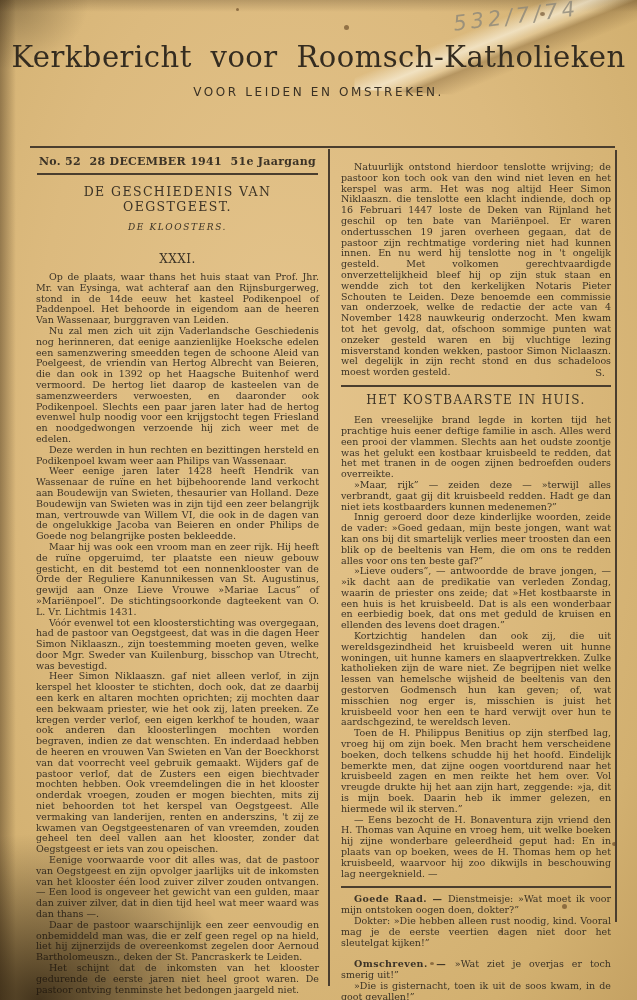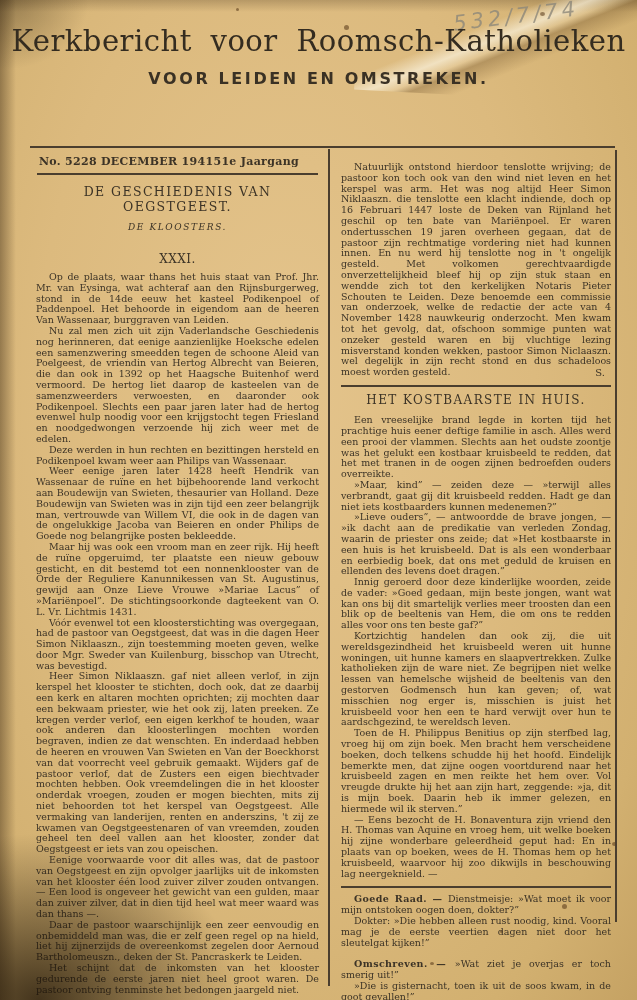--- a/index.html
+++ b/index.html
@@ -21,36 +21,36 @@
     background:linear-gradient(155deg, transparent 40%, rgba(252,246,228,.65) 47%, rgba(252,246,228,.22) 51%, rgba(100,72,36,.32) 54%, transparent 62%); }
   .stain { position:absolute; border-radius:50%; background:rgba(84,52,22,.55); }
 
   .handwritten {
     position:absolute; top:4px; right:58px;
     font-family:"DejaVu Sans", sans-serif; font-style:italic;
     font-size:21px; letter-spacing:4px; color:#8d887a; opacity:.8;
     transform:rotate(-7deg);
   }
 
-  .masthead { position:absolute; top:24px; left:0; right:0; text-align:center; }
+  .masthead { position:absolute; top:40px; left:0; right:0; text-align:center; }
   .masthead-title { font-size:29px; word-spacing:9px; letter-spacing:.5px; color:#342c20; }
-  .masthead-subtitle { margin-top:11px; font-family:"DejaVu Sans", sans-serif; font-weight:bold;
-    font-size:16px; letter-spacing:2.6px; color:#3a3124; }
+  .masthead-subtitle { margin-top:11px; font-family:"DejaVu Sans", sans-serif; font-weight:normal;
+    font-size:12px; letter-spacing:2.6px; color:#3a3124; }
   .masthead-publisher { margin-top:10px; font-family:"DejaVu Sans", sans-serif;
     font-size:11.5px; letter-spacing:2.2px; font-variant:small-caps; color:#3a3124; }
 
   .rule-full { position:absolute; top:146px; left:30px; right:22px; border-top:2px solid #4a3e2e; }
   .rule-rightedge { position:absolute; top:150px; right:20px; width:2px; height:772px; background:#4a3e2e; }
 
   .columns { position:absolute; top:149px; left:36px; right:26px; bottom:14px; display:flex; }
   .col-left { width:283px; padding-right:9px; }
   .col-divider { width:2px; background:#4a3e2e; }
   .col-right { flex:1; padding-left:11px; padding-top:13px; }
 
-  .issue-row { display:flex; justify-content:flex-start; align-items:baseline;
+  .issue-row { display:flex; justify-content:space-between; align-items:baseline;
     font-weight:bold; font-size:11px; padding:6px 3px 5px 3px; letter-spacing:.3px; }
   .issue-rule { border-top:2px solid #4a3e2e; margin:0 1px 4px 1px; }
 
   .art-title { text-align:center; font-size:12.5px; font-weight:normal; letter-spacing:1.4px; margin:9px 0 0 0; }
   .art-subtitle { text-align:center; font-size:9px; letter-spacing:1.6px; margin:8px 0 0 0;font-style:italic; }
   .art-chapter { text-align:center; font-size:12px; margin:20px 0 6px 0; letter-spacing:.5px; }
 
   .body p { margin:0; font-size:9.5px; line-height:10.8px; text-align:justify; text-indent:13px; }
   .sig-row { text-align:right; font-size:10px; margin-top:-10.8px; padding-right:6px; }
   .col-rule { border-top:2px solid #4a3e2e; margin:7px 0 6px 0; }
@@ -115,23 +115,23 @@
     <div class="col-divider"></div>
 
     <div class="col-right body">
       <p>Natuurlijk ontstond hierdoor tenslotte wrijving; de pastoor kon toch ook van den wind niet leven en het kerspel was arm. Het was nog altijd Heer Simon Niklaaszn. die tenslotte een klacht indiende, doch op 16 Februari 1447 loste de Deken van Rijnland het geschil op ten bate van Mariënpoel. Er waren ondertusschen 19 jaren overheen gegaan, dat de pastoor zijn rechtmatige vordering niet had kunnen innen. En nu werd hij tenslotte nog in 't ongelijk gesteld. Met volkomen gerechtvaardigde onverzettelijkheid bleef hij op zijn stuk staan en wendde zich tot den kerkelijken Notaris Pieter Schouten te Leiden. Deze benoemde een commissie van onderzoek, welke de redactie der acte van 4 November 1428 nauwkeurig onderzocht. Men kwam tot het gevolg, dat, ofschoon sommige punten wat onzeker gesteld waren en bij vluchtige lezing misverstand konden wekken, pastoor Simon Niclaaszn. wel degelijk in zijn recht stond en dus schadeloos moest worden gesteld.</p>
       <div class="sig-row">S.</div>
 
       <div class="col-rule"></div>
 
       <h2 class="art2-title">HET KOSTBAARSTE IN HUIS.</h2>
       <p>Een vreeselijke brand legde in korten tijd het prachtige huis eener deftige familie in asch. Alles werd een prooi der vlammen. Slechts aan het oudste zoontje was het gelukt een kostbaar kruisbeeld te redden, dat het met tranen in de oogen zijnen bedroefden ouders overreikte.</p>
-      <p>»Maar, kind” — zeiden deze — »terwijl alles verbrandt, gaat gij dit kruisbeeld redden. Hadt ge dan niet iets kostbaarders kunnen medenemen?”</p>
+      <p>»Maar, rijk” — zeiden deze — »terwijl alles verbrandt, gaat gij dit kruisbeeld redden. Hadt ge dan niet iets kostbaarders kunnen medenemen?”</p>
+      <p>Innig geroerd door deze kinderlijke woorden, zeide de vader: »Goed gedaan, mijn beste jongen, want wat kan ons bij dit smartelijk verlies meer troosten dan een blik op de beeltenis van Hem, die om ons te redden alles voor ons ten beste gaf?”</p>
       <p>»Lieve ouders”, — antwoordde de brave jongen, — »ik dacht aan de predikatie van verleden Zondag, waarin de priester ons zeide; dat »Het kostbaarste in een huis is het kruisbeeld. Dat is als een wonderbaar en eerbiedig boek, dat ons met geduld de kruisen en ellenden des levens doet dragen.”</p>
-      <p>Innig geroerd door deze kinderlijke woorden, zeide de vader: »Goed gedaan, mijn beste jongen, want wat kan ons bij dit smartelijk verlies meer troosten dan een blik op de beeltenis van Hem, die om ons te redden alles voor ons ten beste gaf?”</p>
       <p>Kortzichtig handelen dan ook zij, die uit wereldsgezindheid het kruisbeeld weren uit hunne woningen, uit hunne kamers en slaapvertrekken. Zulke katholieken zijn de ware niet. Ze begrijpen niet welke lessen van hemelsche wijsheid de beeltenis van den gestorven Godmensch hun kan geven; of, wat misschien nog erger is, misschien is juist het kruisbeeld voor hen een te hard verwijt over hun te aardschgezind, te wereldsch leven.</p>
       <p>Toen de H. Philippus Benitius op zijn sterfbed lag, vroeg hij om zijn boek. Men bracht hem verscheidene boeken, doch telkens schudde hij het hoofd. Eindelijk bemerkte men, dat zijne oogen voortdurend naar het kruisbeeld zagen en men reikte het hem over. Vol vreugde drukte hij het aan zijn hart, zeggende: »ja, dit is mijn boek. Daarin heb ik immer gelezen, en hiermede wil ik sterven.”</p>
       <p>— Eens bezocht de H. Bonaventura zijn vriend den H. Thomas van Aquine en vroeg hem, uit welke boeken hij zijne wonderbare geleerdheid geput had: En in plaats van op boeken, wees de H. Thomas hem op het kruisbeeld, waarvoor hij zoo dikwijls in beschouwing lag neergeknield. —</p>
 
       <div class="col-rule"></div>
 
       <p class="gap-small">
         <b class="joke-lead">Goede Raad. — </b><span>Dienstmeisje: »Wat moet ik voor mijn ontstoken oogen doen, dokter?”</span>
       </p>
       <p>

